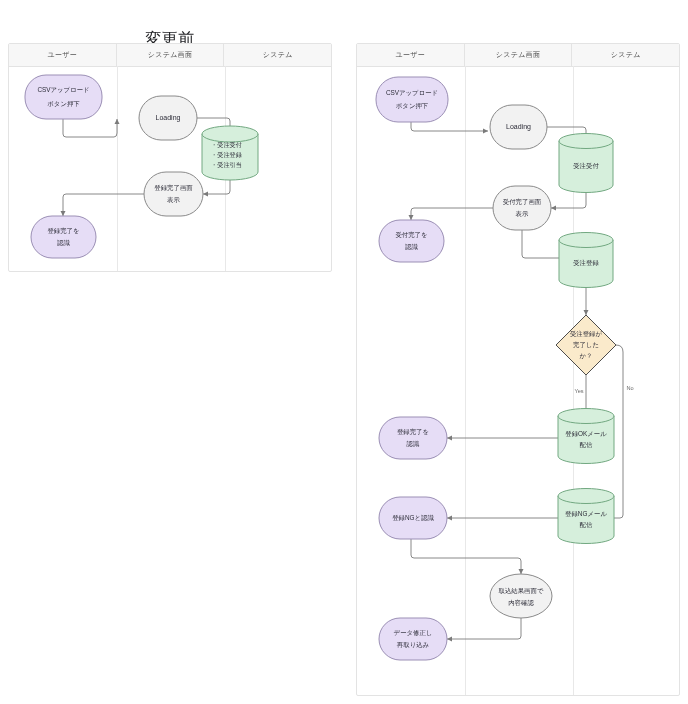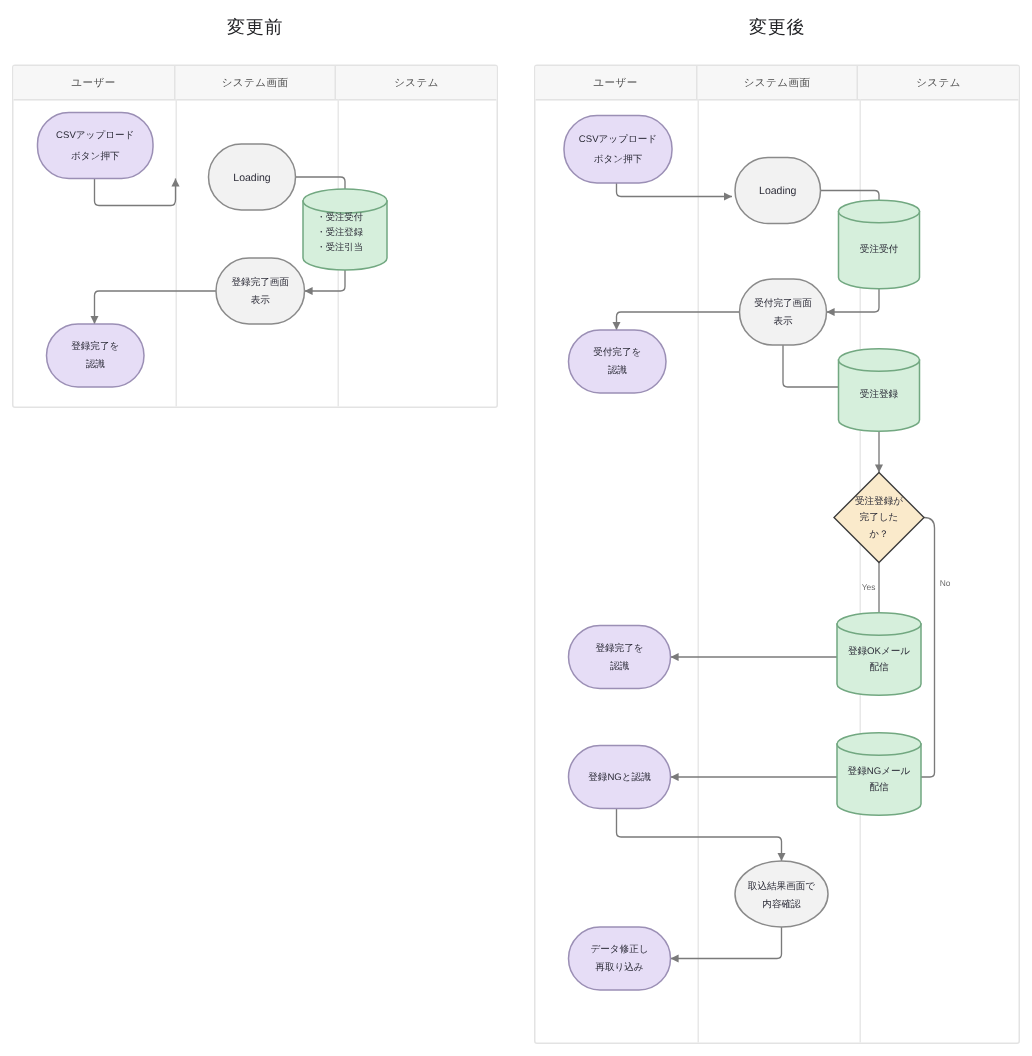--- a/index.html
+++ b/index.html
@@ -18,23 +18,24 @@
     background: #ffffff;
   }
   .panel {
     position: absolute;
     box-sizing: border-box;
   }
   .panel-title {
     position: absolute;
     width: 100%;
     text-align: center;
-    font-size: 12px;
+    font-size: 16px;
     color: #202124;
     letter-spacing: 0.5px;
+    margin-top: 19px;
   }
   .lane-table {
     position: absolute;
     box-sizing: border-box;
     border: 1px solid #e3e3e3;
     border-radius: 2px;
     background: #ffffff;
   }
   .lane-head {
     position: absolute;
@@ -163,21 +164,20 @@
           <rect x="22" y="172" width="65" height="42" rx="21" ry="21" fill="#e6ddf6" stroke="#9b8fb5" stroke-width="1"></rect>
           <text class="nodetext" x="54.5" y="187">登録完了を</text>
           <text class="nodetext" x="54.5" y="199">認識</text>
         </g>
       </svg>
     </div>
   </div>
 
   <div class="panel" style="left:356px; top:0px; width:324px; height:696px;">
 
-    <div class="panel-title" style="top:10px;">変更後</div>
 
     <div class="lane-table" style="left:0px; top:43px; width:324px; height:653px;">
 
       <div class="lane-head">
         <div class="lane-head-cell">ユーザー</div>
         <div class="lane-head-cell">システム画面</div>
         <div class="lane-head-cell">システム</div>
       </div>
 
       <div class="lane-divider" style="left:108px;"></div>

